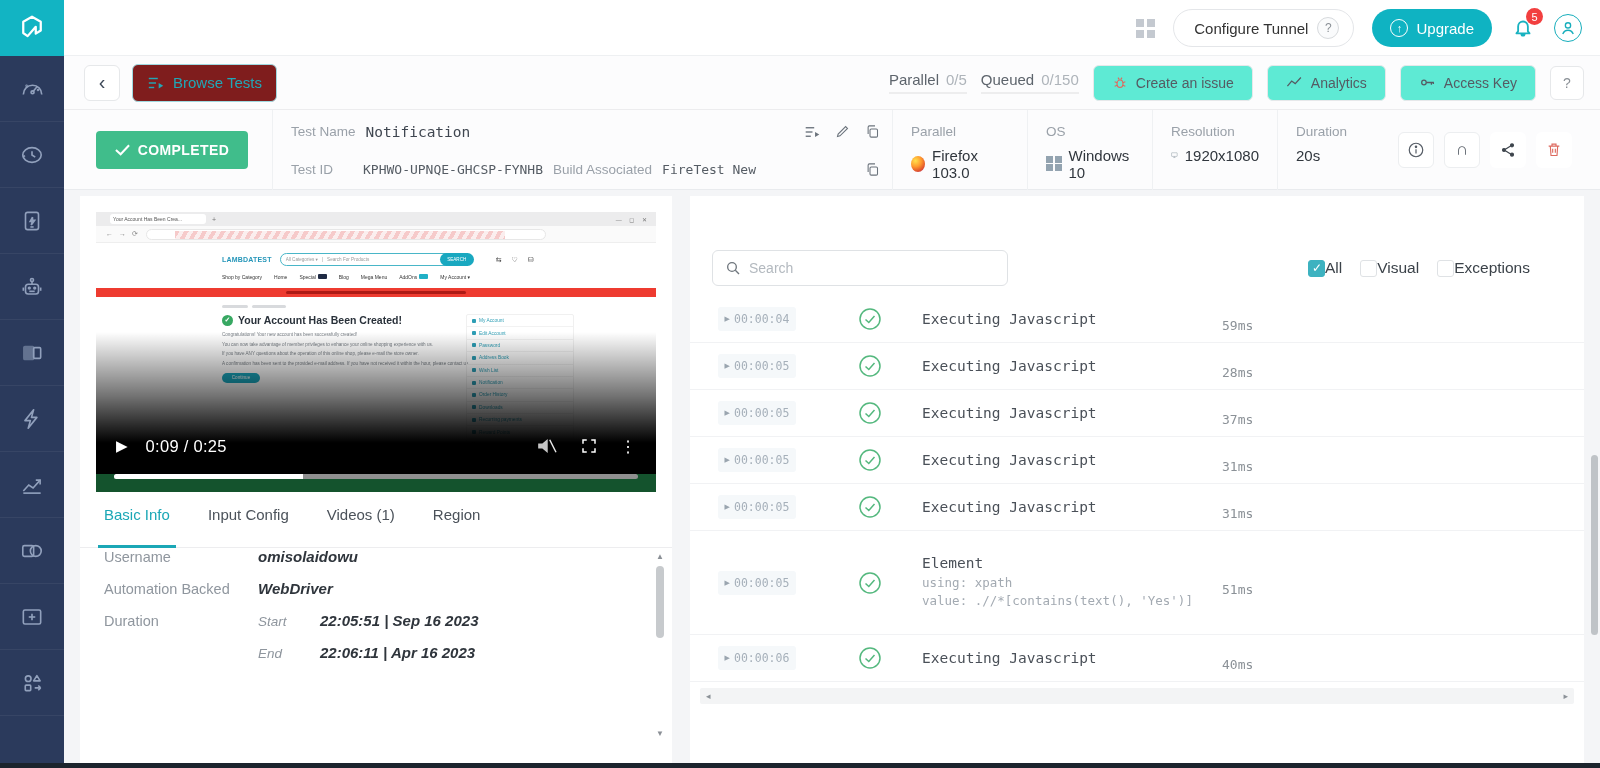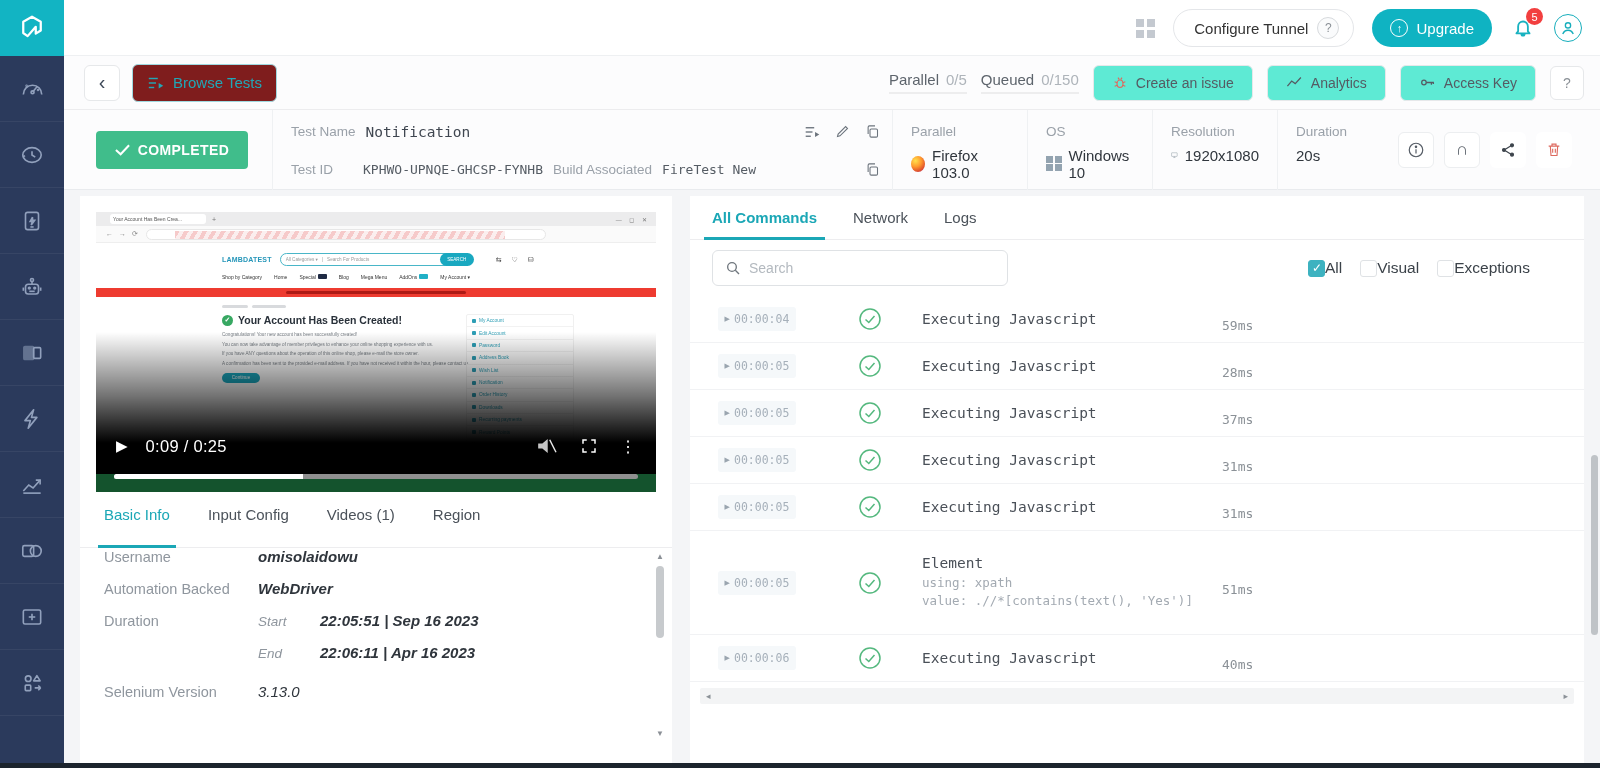--- a/index.html
+++ b/index.html
@@ -587,38 +587,29 @@
       <div class="if-row">
         <span class="if-label">Duration</span>
         <span class="if-sub">Start</span>
         <span class="if-value">22:05:51 | Sep 16 2023</span>
       </div>
       <div class="if-row">
         <span class="if-label"></span>
         <span class="if-sub">End</span>
         <span class="if-value">22:06:11 | Apr 16 2023</span>
       </div>
-      <div class="if-row sel-row">
-        <span class="if-label">Selenium Version</span>
-        <span class="if-value" style="font-weight:normal">3.13.0</span>
-      </div>
     </div>
     <div class="vscroll">
       <span class="arr" style="top:0">▲</span>
       <span class="thumb"></span>
       <span class="arr" style="bottom:14px">▼</span>
     </div>
   </div>
 
   <div class="card right-card">
-    <div class="cmd-tabs" id="cmd-tabs">
-        <div class="ctab active">All Commands</div>
-        <div class="ctab">Network</div>
-        <div class="ctab">Logs</div>
-      </div>
     <div class="cmd-controls">
       <div class="search-box">
         <svg width="16" height="16" viewBox="0 0 24 24" fill="none" stroke="#6f767d" stroke-width="2">
           <circle cx="10.5" cy="10.5" r="6.5"></circle>
             <line x1="15.5" y1="15.5" x2="21" y2="21"></line>
         </svg>
         <input placeholder="Search" style="">
       </div>
       <div class="filters" id="filters">
           <label class="filter">

